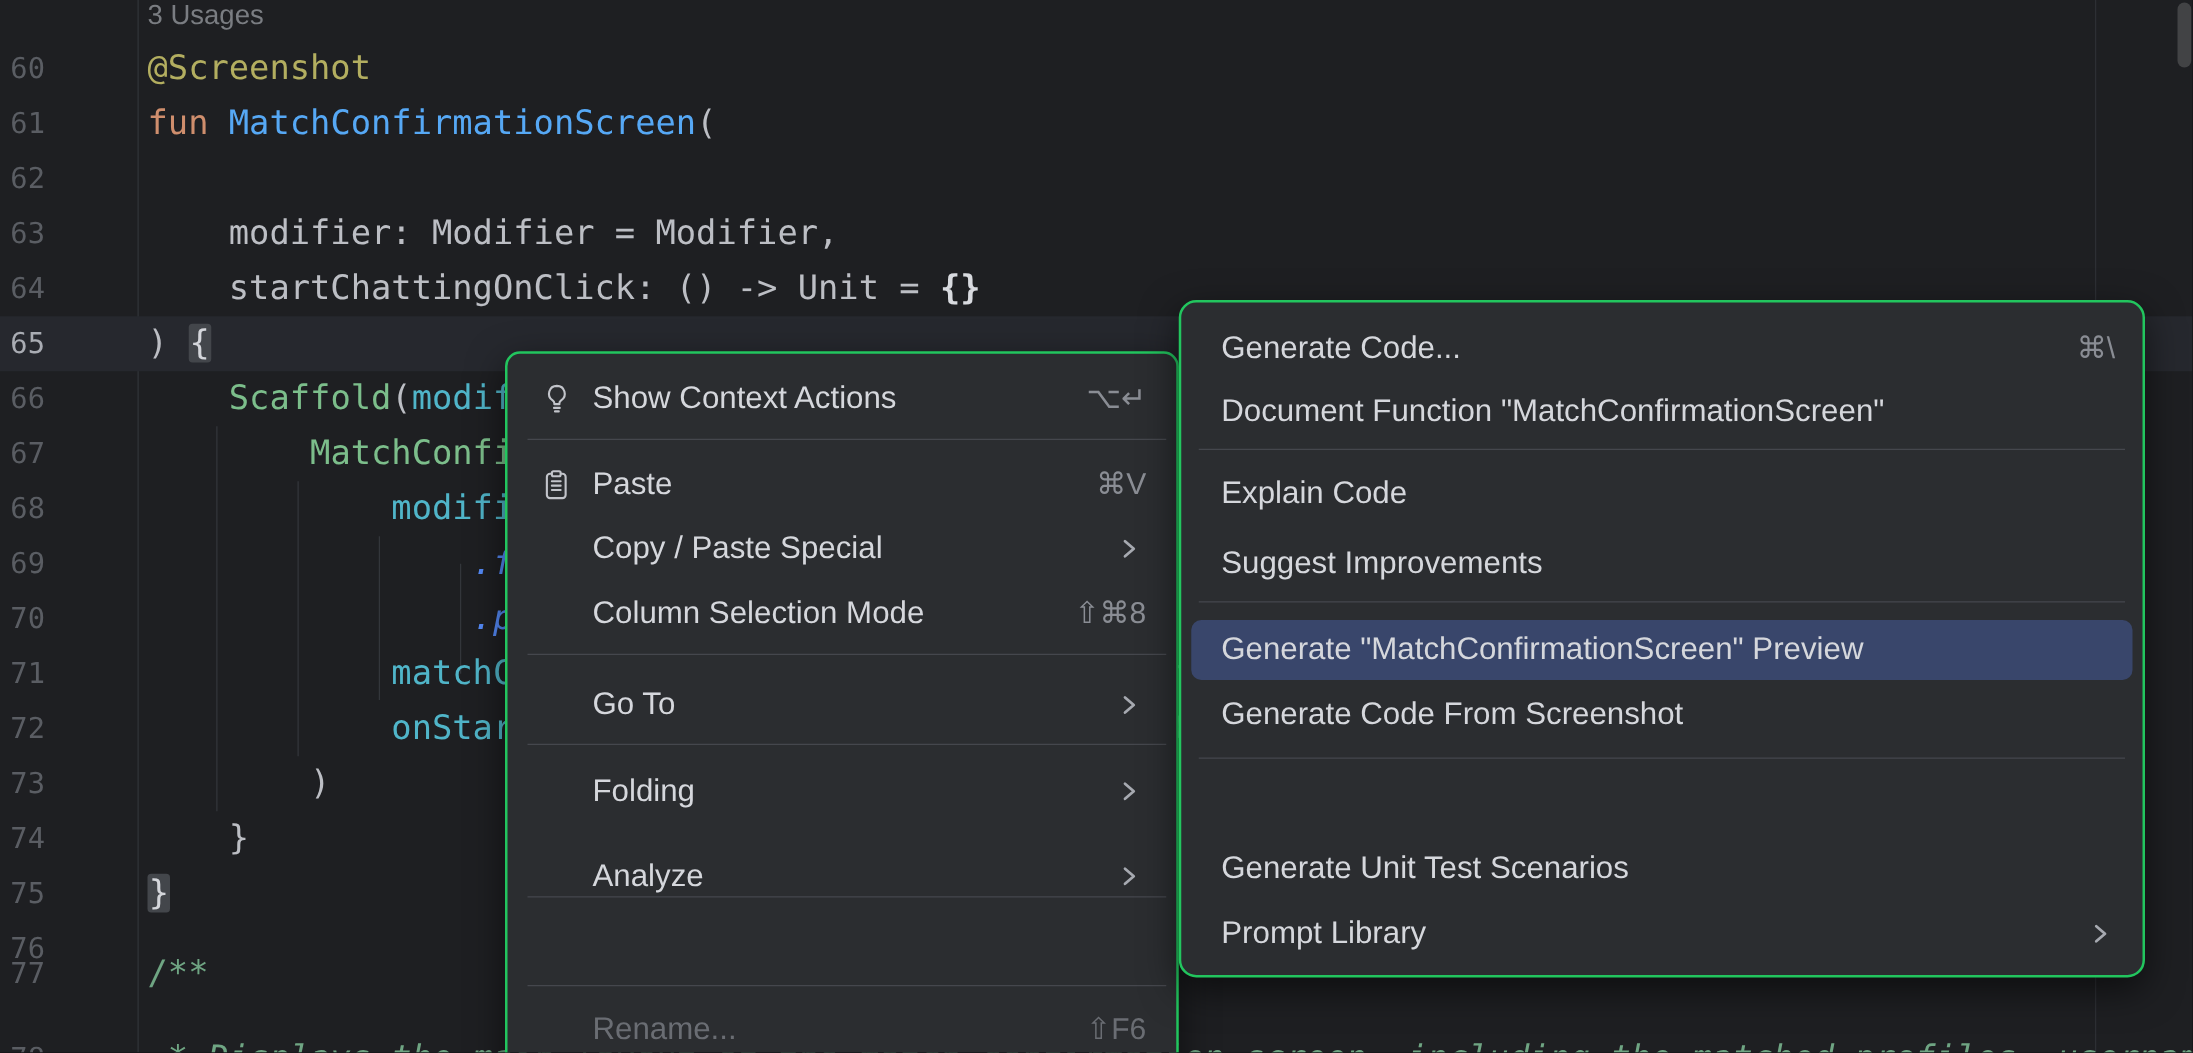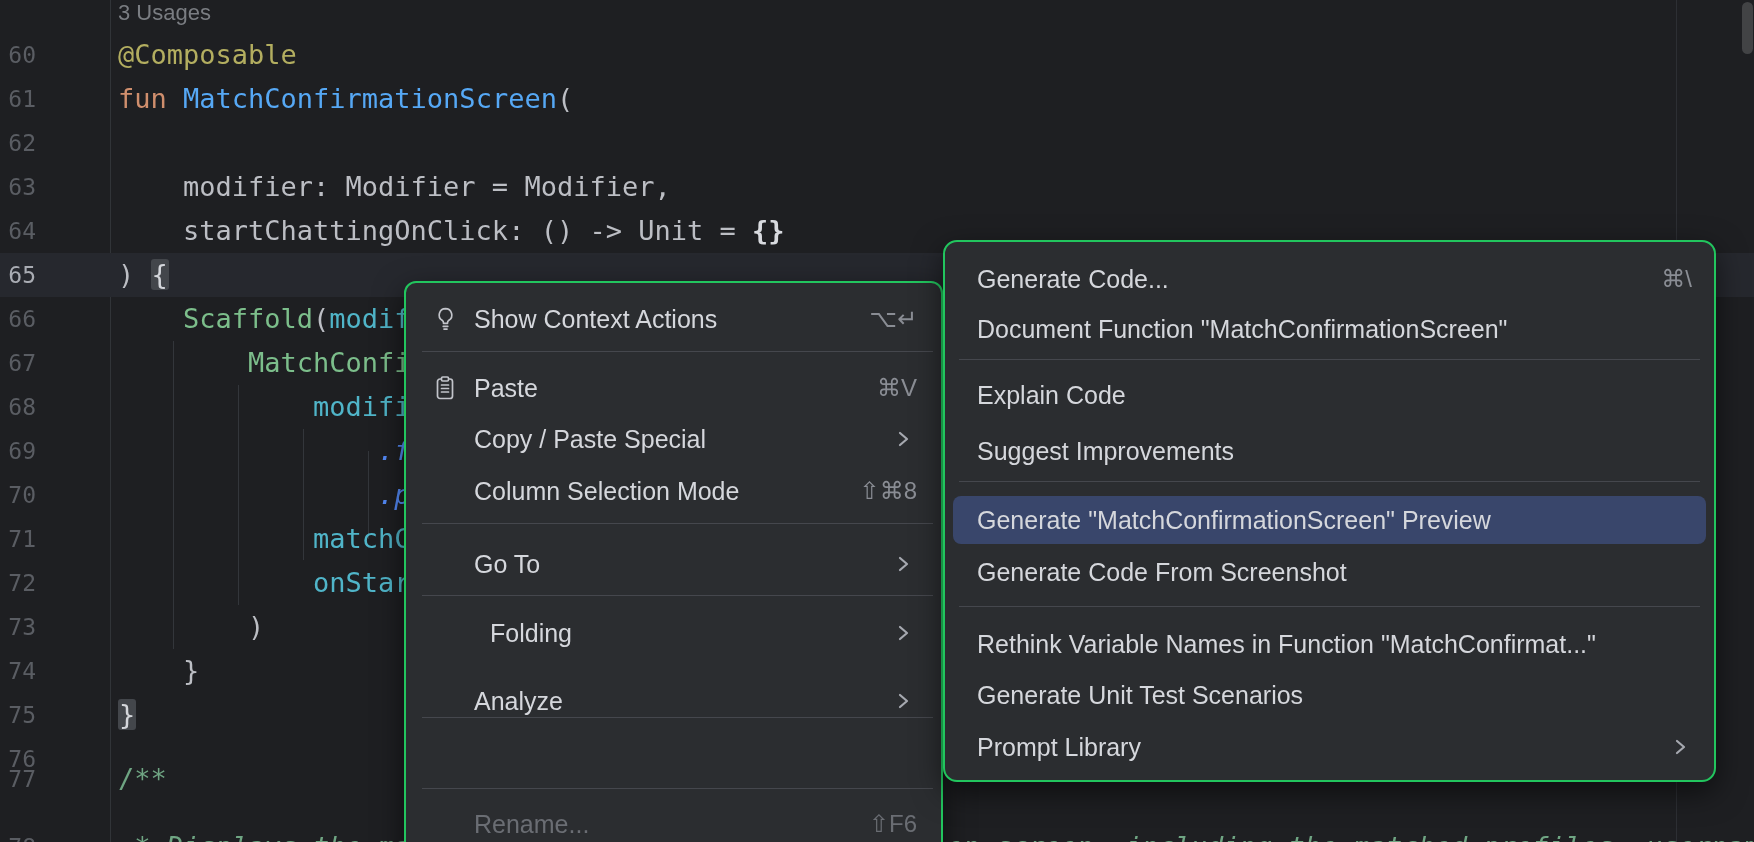--- a/index.html
+++ b/index.html
@@ -61,21 +61,21 @@
 <div id="screen">
   <div style="position:absolute;inset:0;">
     <div id="gutter-line"></div>
     <div id="margin-guide"></div>
     <div class="guide" style="left:173px;top:341px;height:308px;"></div>
     <div class="guide" style="left:238px;top:385px;height:220px;"></div>
     <div class="guide" style="left:303px;top:429px;height:131px;"></div>
     <div class="guide" style="left:368px;top:451px;height:88px;"></div>
     <div id="code-lines">
         <div class="code-row" style="top: -11px;"><div class="ln"></div><div class="code"><span class="tok-hint">3 Usages</span></div></div>
-        <div class="code-row" style="top: 33px;"><div class="ln">60</div><div class="code"><span class="tok-ann">@Composable</span></div></div>
+        <div class="code-row" style="top: 33px;"><div class="ln">60</div><div class="code"><span class="tok-ann">@Screenshot</span></div></div>
         <div class="code-row" style="top: 77px;"><div class="ln">61</div><div class="code"><span class="tok-kw">fun </span><span class="tok-fn">MatchConfirmationScreen</span><span class="tok-d">(</span></div></div>
         <div class="code-row" style="top: 121px;"><div class="ln">62</div></div>
         <div class="code-row" style="top: 165px;"><div class="ln">63</div><div class="code"><span class="tok-d">    modifier: Modifier = Modifier,</span></div></div>
         <div class="code-row" style="top: 209px;"><div class="ln">64</div><div class="code"><span class="tok-d">    startChattingOnClick: () -&gt; Unit = </span><span class="tok-b">{}</span></div></div>
         <div class="code-row current" style="top: 253px;"><div class="ln">65</div><div class="code"><span class="tok-d">) </span><span class="tok-mb">{</span></div></div>
         <div class="code-row" style="top: 297px;"><div class="ln">66</div><div class="code"><span class="tok-d">    </span><span class="tok-call">Scaffold</span><span class="tok-d">(</span><span class="tok-na">modifier</span><span class="tok-d"> = modifier) {</span></div></div>
         <div class="code-row" style="top: 341px;"><div class="ln">67</div><div class="code"><span class="tok-d">        </span><span class="tok-call">MatchConfirmationContent</span><span class="tok-d">(</span></div></div>
         <div class="code-row" style="top: 385px;"><div class="ln">68</div><div class="code"><span class="tok-d">            </span><span class="tok-na">modifier</span><span class="tok-d"> = Modifier</span></div></div>
         <div class="code-row" style="top: 429px;"><div class="ln">69</div><div class="code"><span class="tok-d">                </span><span class="tok-ext">.fillMaxSize</span><span class="tok-d">()</span></div></div>
         <div class="code-row" style="top: 473px;"><div class="ln">70</div><div class="code"><span class="tok-d">                </span><span class="tok-ext">.padding</span><span class="tok-d">(innerPadding)</span></div></div>
@@ -122,21 +122,21 @@
         <span class="mi-sc">⇧⌘8</span>
       </div>
       <div class="msep" style="top: 240px;"></div>
       <div class="mi" style="top: 257px;">
         <span class="mi-lb">Go To</span>
         <span class="mi-ch"><svg width="11" height="18" viewBox="0 0 11 18" fill="none" stroke="currentColor" stroke-width="2.2" stroke-linecap="round" stroke-linejoin="round">
             <path d="M2 3l7 6-7 6"></path>
           </svg></span>
       </div>
       <div class="msep" style="top: 312px;"></div>
-      <div class="mi" style="top: 326px; margin-left: 16px;">
+      <div class="mi" style="top: 326px;">
         <span class="mi-lb">Folding</span>
         <span class="mi-ch"><svg width="11" height="18" viewBox="0 0 11 18" fill="none" stroke="currentColor" stroke-width="2.2" stroke-linecap="round" stroke-linejoin="round">
             <path d="M2 3l7 6-7 6"></path>
           </svg></span>
       </div>
       <div class="mi" style="top: 394px;">
         <span class="mi-lb">Analyze</span>
         <span class="mi-ch"><svg width="11" height="18" viewBox="0 0 11 18" fill="none" stroke="currentColor" stroke-width="2.2" stroke-linecap="round" stroke-linejoin="round">
             <path d="M2 3l7 6-7 6"></path>
           </svg></span>
@@ -164,23 +164,20 @@
         <span class="mi-lb">Suggest Improvements</span>
       </div>
       <div class="msep" style="top: 239px;"></div>
       <div class="mi sel" style="top: 254px;">
         <span class="mi-lb">Generate "MatchConfirmationScreen" Preview</span>
       </div>
       <div class="mi" style="top: 306px;">
         <span class="mi-lb">Generate Code From Screenshot</span>
       </div>
       <div class="msep" style="top: 364px;"></div>
-      <div class="mi" style="top: 378px;">
-        <span class="mi-lb">Rethink Variable Names in Function "MatchConfirmat..."</span>
-      </div>
       <div class="mi" style="top: 429px;">
         <span class="mi-lb">Generate Unit Test Scenarios</span>
       </div>
       <div class="mi" style="top: 481px;">
         <span class="mi-lb">Prompt Library</span>
         <span class="mi-ch"><svg width="11" height="18" viewBox="0 0 11 18" fill="none" stroke="currentColor" stroke-width="2.2" stroke-linecap="round" stroke-linejoin="round">
             <path d="M2 3l7 6-7 6"></path>
           </svg></span>
       </div>
     </div>

